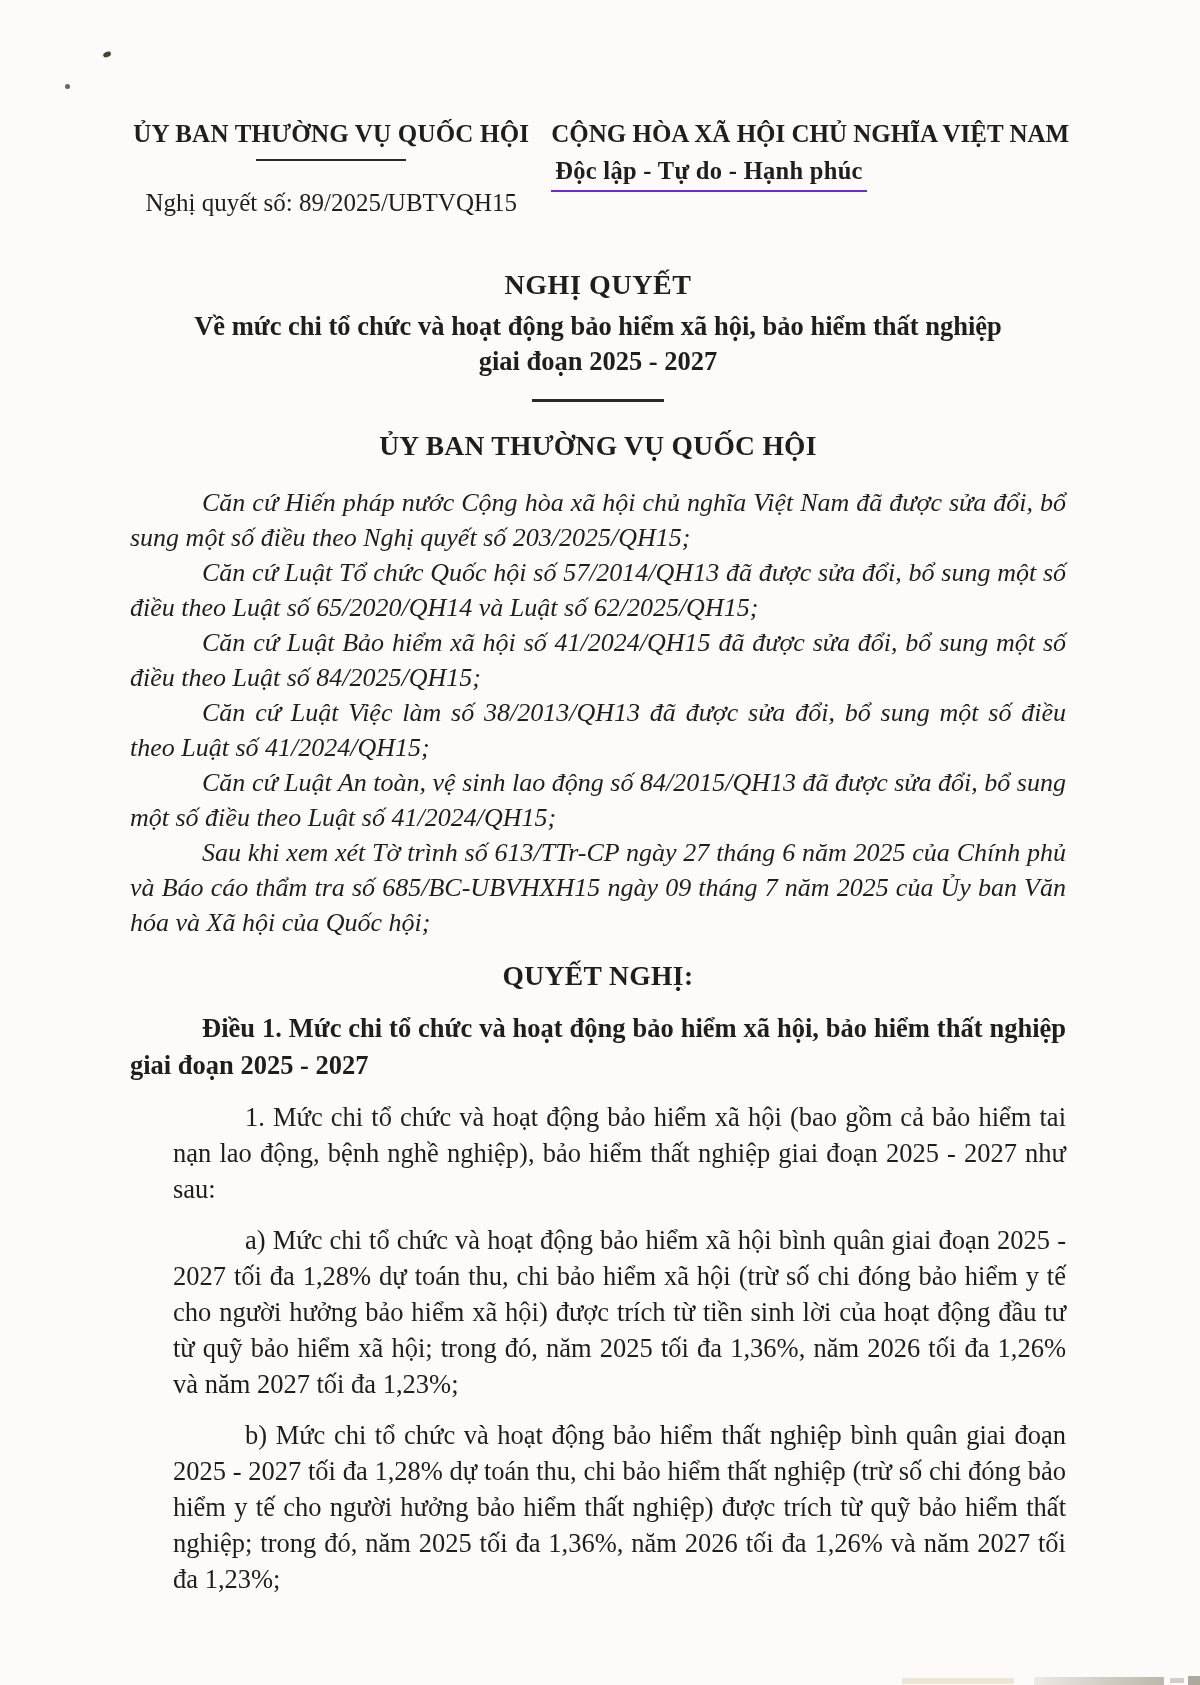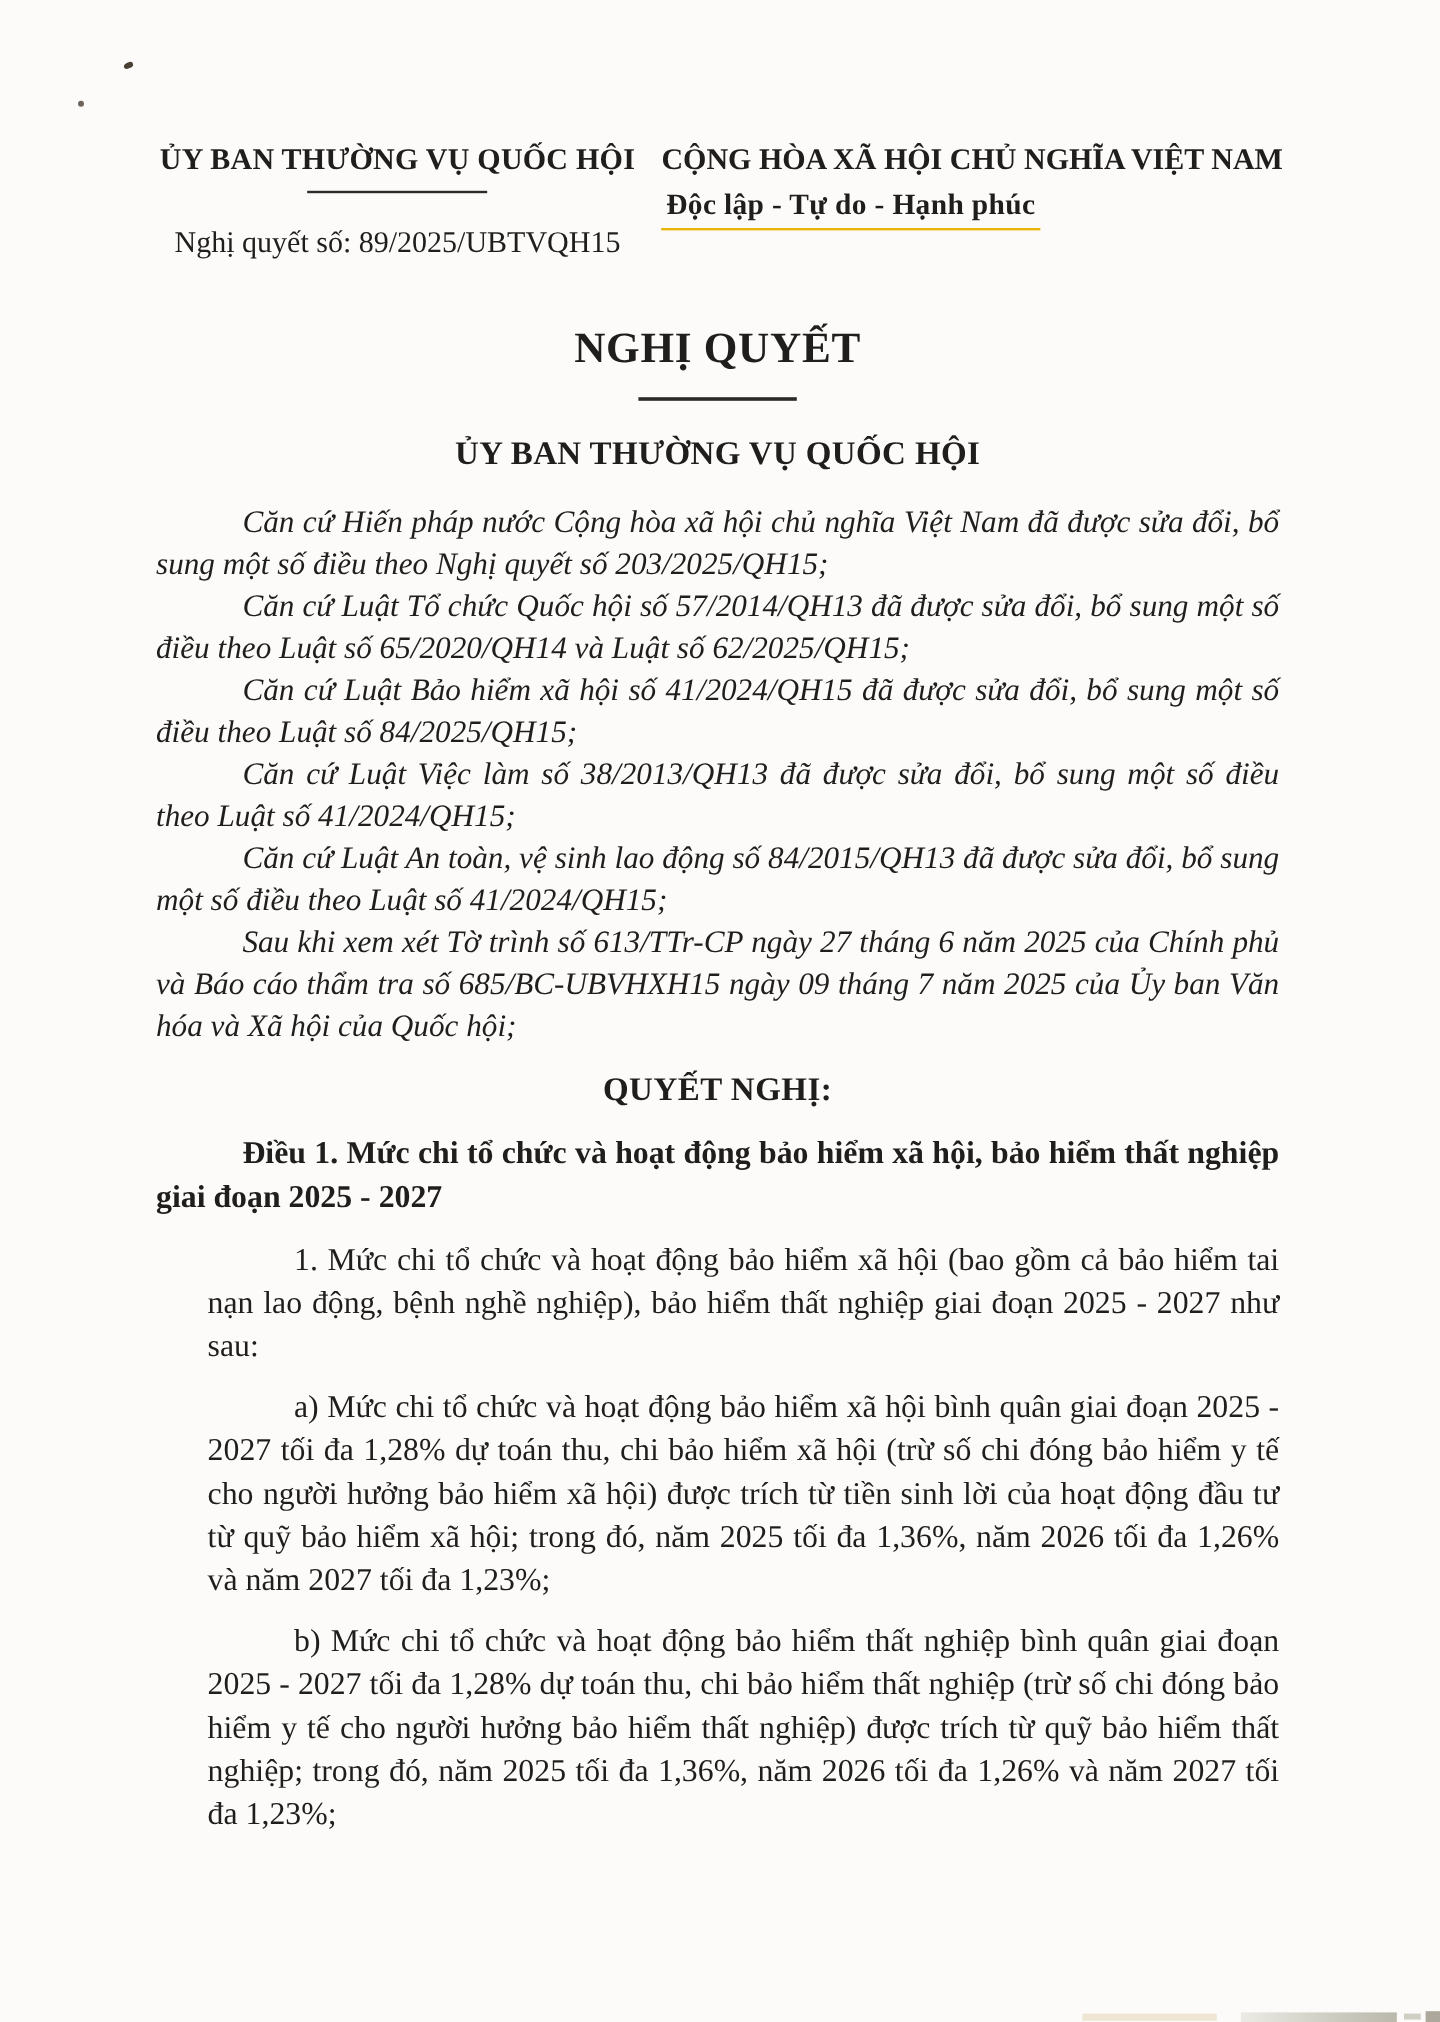--- a/index.html
+++ b/index.html
@@ -27,25 +27,25 @@
   
   .doc-header { display:flex; justify-content:space-between; align-items:flex-start; }
   .header-left { width:43%; }
   .issuer-wrap { text-align:center; }
   .issuer { font-weight:bold; font-size:25px; letter-spacing:.2px; white-space:nowrap; }
   .issuer-underline { width:150px; border-top:2px solid #2b2a28; margin:11px auto 0; }
   .doc-number { margin-top:28px; text-align:center; font-size:25px; white-space:nowrap; }
   .header-right { width:55%; text-align:left; }
   .national-title { font-weight:bold; font-size:25px; white-space:nowrap; }
   .motto { display:inline-block; font-weight:bold; font-size:24.5px; margin-top:9px;
-           padding:0 4px 5px; border-bottom:2px solid #eab308; letter-spacing:.3px; }
+           padding:0 4px 5px; border-bottom:2px solid #6d28d9; letter-spacing:.3px; }
 
   
   .title-block { text-align:center; margin-top:52px; }
-  .doc-type { font-weight:bold; font-size:36px; letter-spacing:.6px;margin-top:48px; }
+  .doc-type { font-weight:bold; font-size:28px; letter-spacing:.6px;margin-top:48px; }
   .subject { font-weight:bold; font-size:26.5px; margin-top:8px; line-height:1.32; }
   .title-divider { width:132px; border-top:3px solid #2b2a28; margin:20px auto 0; }
 
   .authority-heading { text-align:center; font-weight:bold; font-size:27.5px;
                        margin-top:28px; letter-spacing:.3px; }
 
   
   .preamble { margin-top:23px; }
   .preamble p { font-style:italic; text-align:justify; text-indent:72px;
                 line-height:35px; font-size:26px; }
@@ -76,20 +76,24 @@
       <div class="doc-number">Nghị quyết số: 89/2025/UBTVQH15</div>
     </div>
     <div class="header-right">
       <div class="national-title">CỘNG HÒA XÃ HỘI CHỦ NGHĨA VIỆT NAM</div>
       <div class="motto">Độc lập - Tự do - Hạnh phúc</div>
     </div>
   </header>
 
   <section class="title-block">
     <div class="doc-type">NGHỊ QUYẾT</div>
+    <div class="subject">
+      <div>Về mức chi tổ chức và hoạt động bảo hiểm xã hội, bảo hiểm thất nghiệp</div>
+      <div>giai đoạn 2025 - 2027</div>
+    </div>
     <div class="title-divider"></div>
   </section>
 
   <div class="authority-heading">ỦY BAN THƯỜNG VỤ QUỐC HỘI</div>
 
   <section class="preamble">
     <p>Căn cứ Hiến pháp nước Cộng hòa xã hội chủ nghĩa Việt Nam đã được sửa đổi, bổ sung một số điều theo Nghị quyết số 203/2025/QH15;</p>
     <p>Căn cứ Luật Tổ chức Quốc hội số 57/2014/QH13 đã được sửa đổi, bổ sung một số điều theo Luật số 65/2020/QH14 và Luật số 62/2025/QH15;</p>
     <p>Căn cứ Luật Bảo hiểm xã hội số 41/2024/QH15 đã được sửa đổi, bổ sung một số điều theo Luật số 84/2025/QH15;</p>
     <p>Căn cứ Luật Việc làm số 38/2013/QH13 đã được sửa đổi, bổ sung một số điều theo Luật số 41/2024/QH15;</p>

